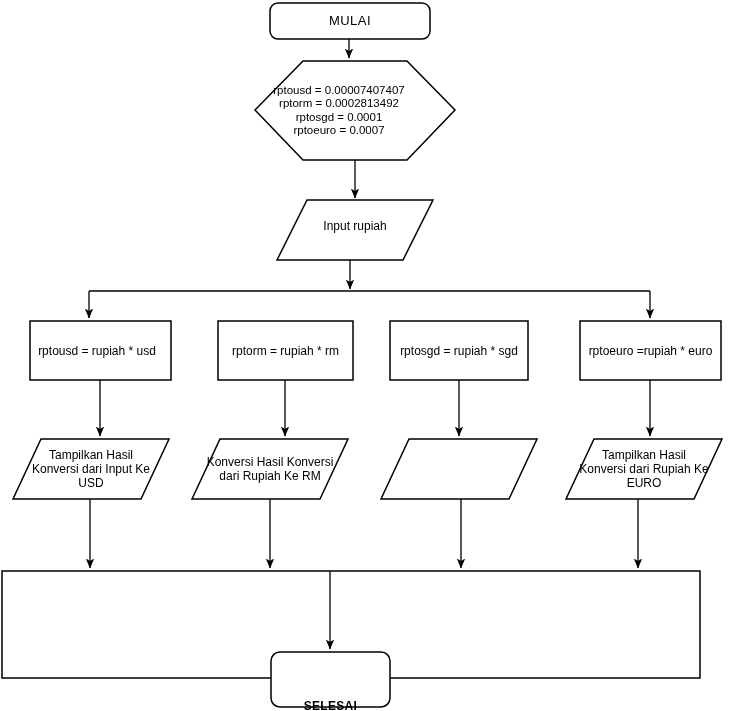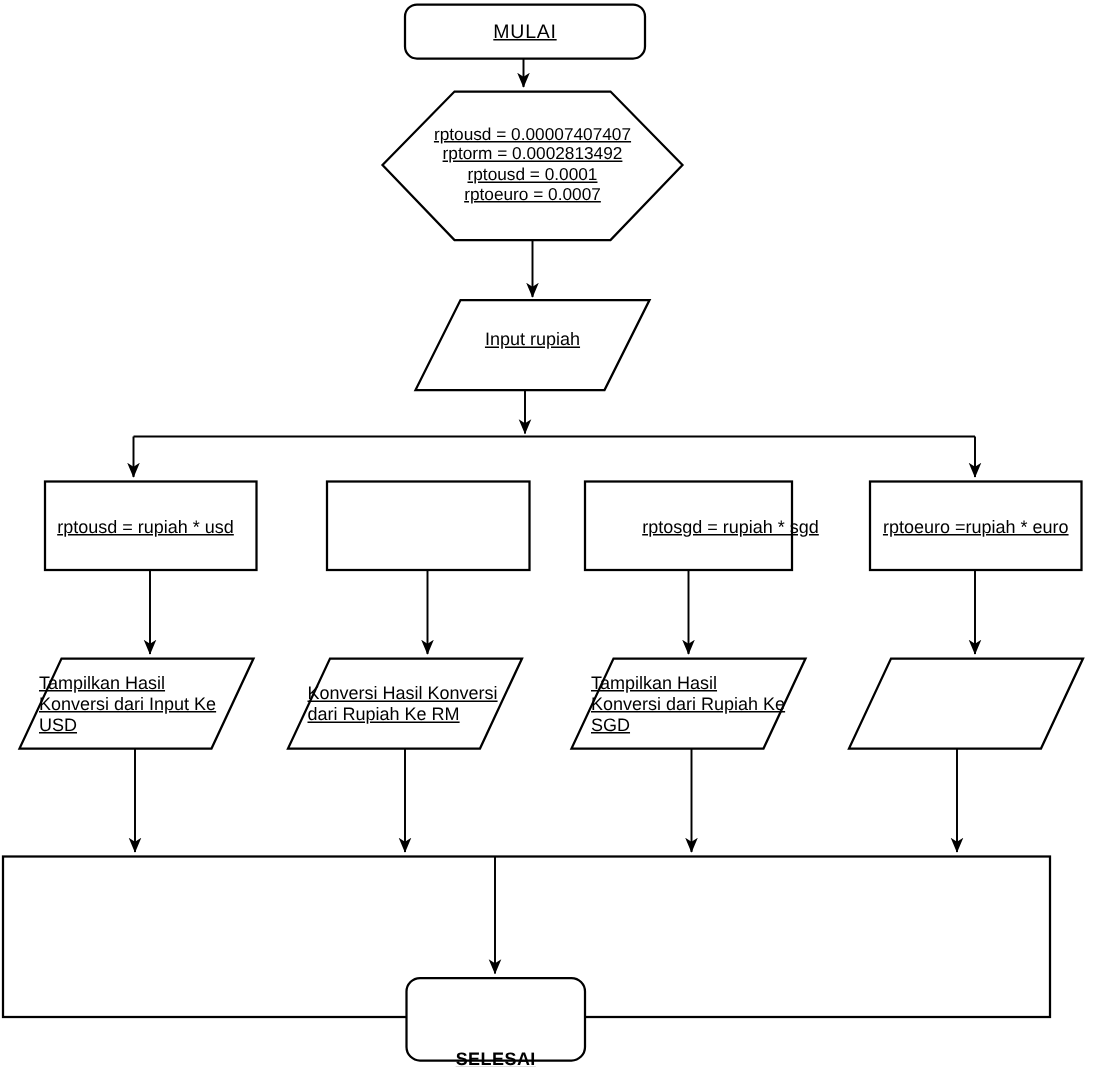--- a/index.html
+++ b/index.html
@@ -26,25 +26,25 @@
     stroke: var(--stroke);
     stroke-width: 1.3;
     fill: none;
   }
   .label {
     position: absolute;
     display: flex;
     flex-direction: column;
     align-items: center;
     justify-content: center;
+    text-align: center;
     color: var(--text);
     font-size: 12px;
     line-height: 14px;
     pointer-events: none;
-    text-decoration: underline;
   }
   .label .inner { width: 130px; }
   #lbl-mulai { font-size: 13px; letter-spacing: 0.5px; }
   #lbl-rates { font-size: 11.5px; line-height: 13.5px; }
   #lbl-rates span { display: block; }
   #lbl-selesai { font-weight: 700; letter-spacing: 0.3px; margin-top: 26px; }
 </style>
 </head>
 <body>
 
@@ -120,38 +120,39 @@
     <polygon class="shape" points="41,439 169,439 141,499 13,499"></polygon>
     <polygon class="shape" points="220,439 348,439 320,499 192,499"></polygon>
     <polygon class="shape" points="409,439 537,439 509,499 381,499"></polygon>
     <polygon class="shape" points="594,439 722,439 694,499 566,499"></polygon>
 
     <rect class="shape" x="271" y="652" width="119" height="55" rx="9" ry="9"></rect>
   </svg>
 
   <div class="label" id="lbl-mulai" style="left:270px; top:3px; width:160px; height:36px;">MULAI</div>
 
-  <div class="label" id="lbl-rates" style="left:255px; top:61px; width:200px; height:99px;">
+  <div class="label" id="lbl-rates" style="left:239px; top:61px; width:200px; height:99px;">
     <span>rptousd = 0.00007407407</span>
     <span>rptorm = 0.0002813492</span>
-    <span>rptousd = 0.0001</span>
+    <span>rptosgd = 0.0001</span>
     <span>rptoeuro = 0.0007</span>
   </div>
 
   <div class="label" style="left:277px; top:200px; width:156px; height:52px;">Input rupiah</div>
 
   <div class="label" style="left:30px; top:321px; width:134px; height:59px;">rptousd = rupiah * usd</div>
-  <div class="label" style="left:390px; top:321px; width:138px; height:59px;padding-left:28px;">rptosgd = rupiah * sgd</div>
+  <div class="label" style="left:218px; top:321px; width:135px; height:59px;">rptorm = rupiah * rm</div>
+  <div class="label" style="left:390px; top:321px; width:138px; height:59px;">rptosgd = rupiah * sgd</div>
   <div class="label" style="left:580px; top:321px; width:141px; height:59px;">rptoeuro =rupiah * euro</div>
 
   <div class="label" style="left:13px; top:439px; width:156px; height:60px;">
     <div class="inner">Tampilkan Hasil Konversi dari Input Ke USD</div>
   </div>
   <div class="label" style="left:192px; top:439px; width:156px; height:60px;">
     <div class="inner">Konversi Hasil Konversi dari Rupiah Ke RM</div>
   </div>
-  <div class="label" style="left:381px; top:439px; width:156px; height:60px;">
-    <div class="inner">Tampilkan Hasil Konversi dari Rupiah Ke SGD</div>
+  <div class="label" style="left:566px; top:439px; width:156px; height:60px;">
+    <div class="inner">Tampilkan Hasil Konversi dari Rupiah Ke EURO</div>
   </div>
 
   <div class="label" id="lbl-selesai" style="left:271px; top:652px; width:119px; height:55px;">SELESAI</div>
 
 </div>
 
 </body></html>

